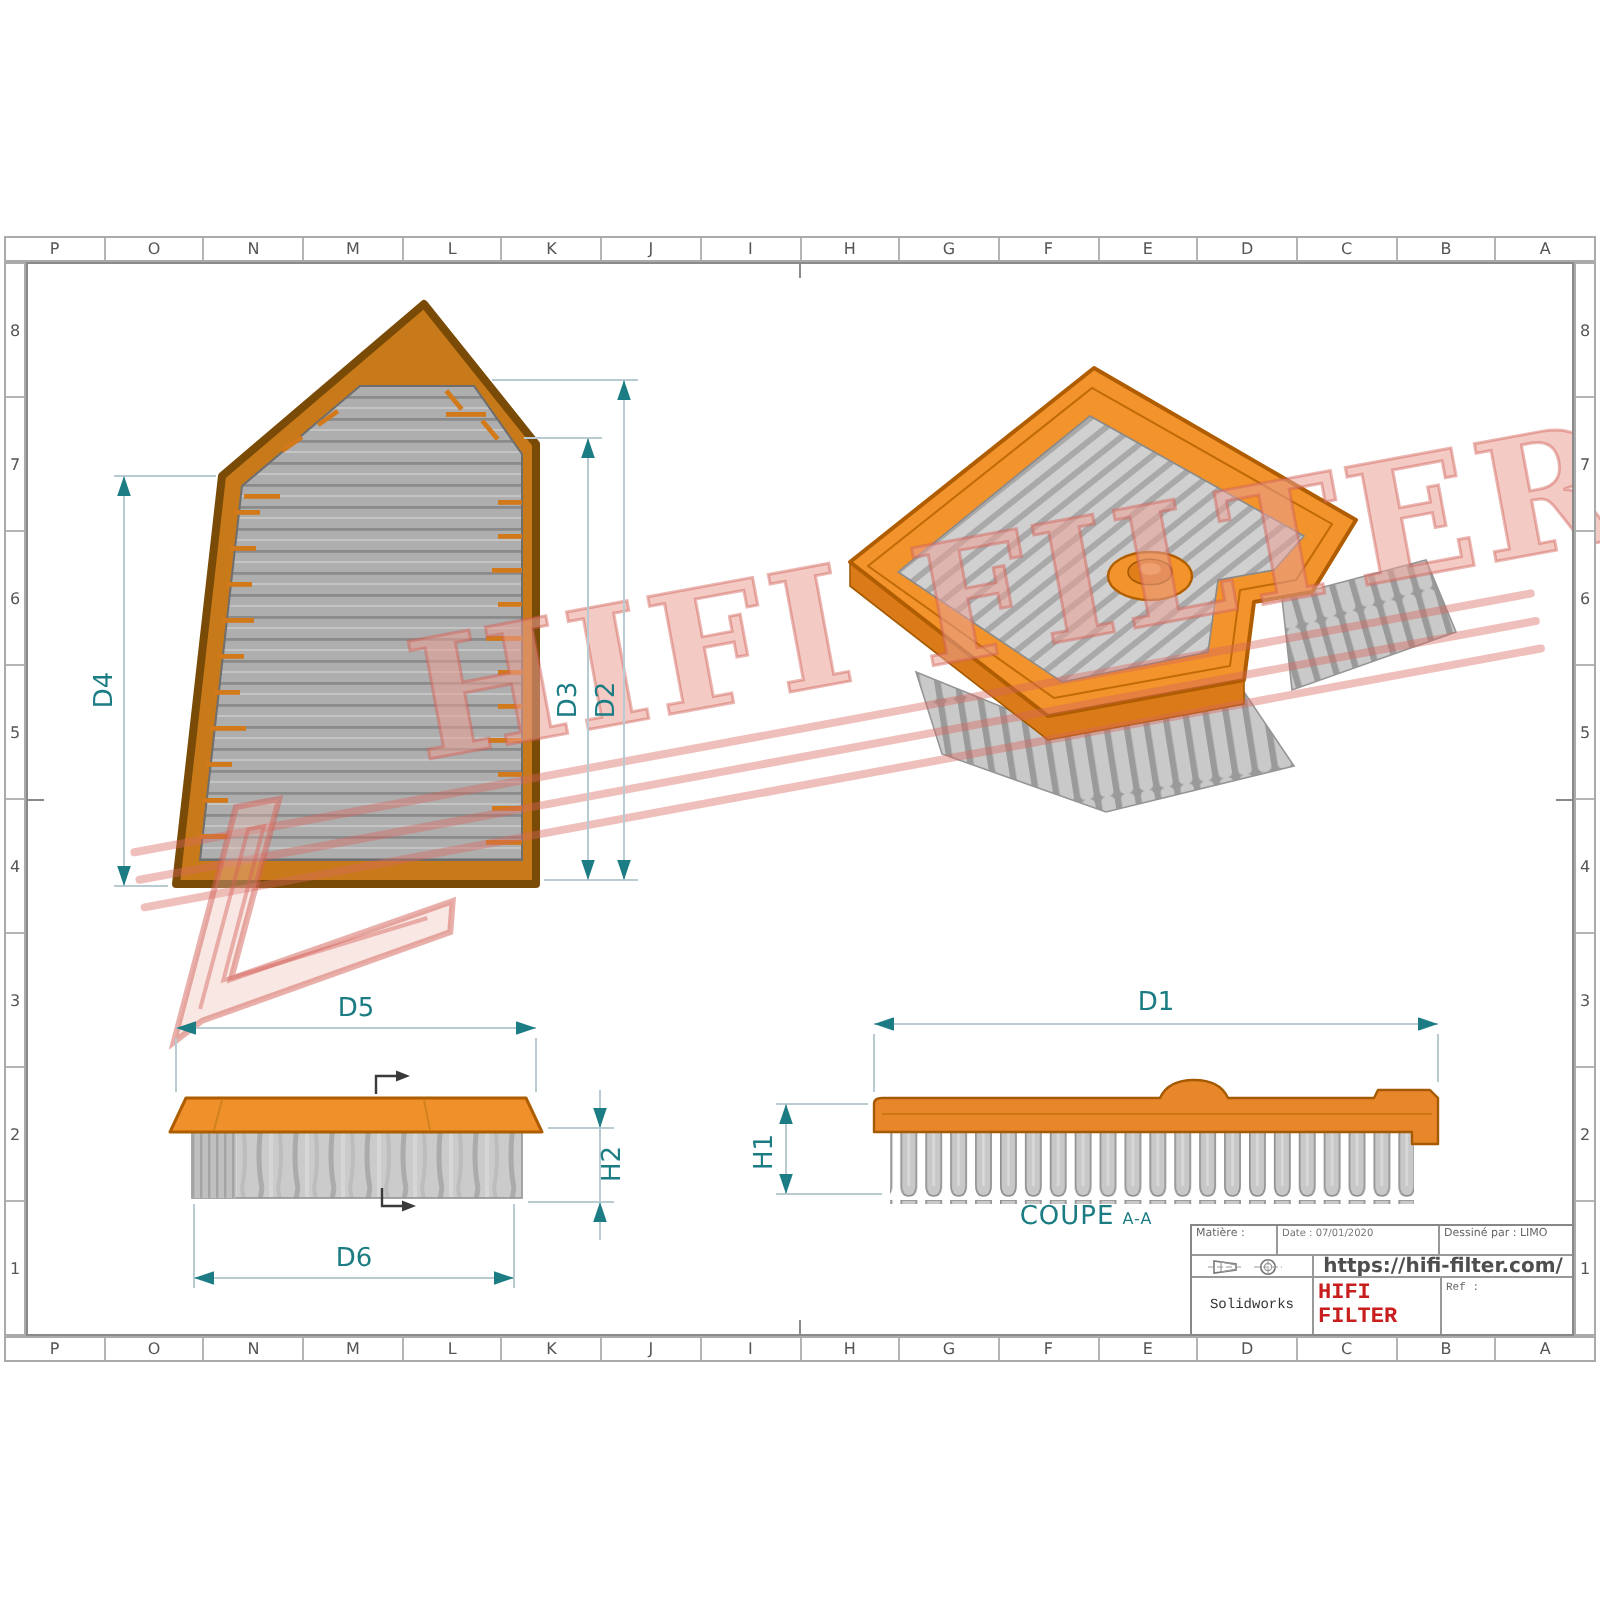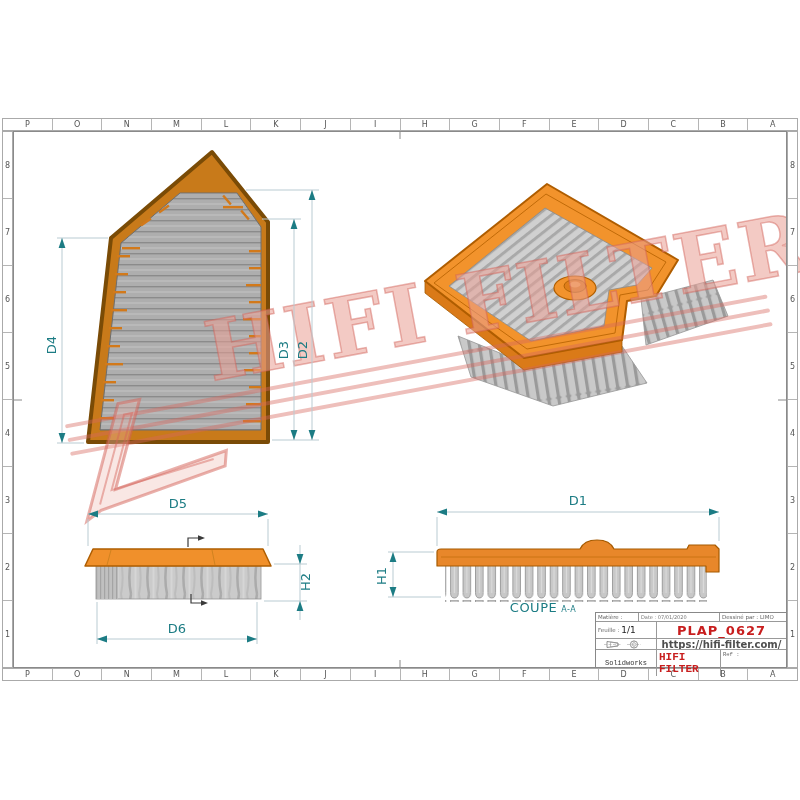--- a/index.html
+++ b/index.html
@@ -320,29 +320,20 @@
       <div class="tb-cell tb-c-matiere">
           <span class="tb-lbl">Matière :</span>
         </div>
       <div class="tb-cell tb-c-date">
           <span class="tb-date">Date : 07/01/2020</span>
         </div>
       <div class="tb-cell tb-c-dessine">
           <span class="tb-lbl">Dessiné par : LIMO</span>
         </div>
     </div>
-    <div class="tb-row tb-r2">
-      <div class="tb-cell tb-c-left tb-feuille">
-        <span class="tb-lbl">Feuille :</span>
-        <span class="tb-feuille-val">1/1</span>
-      </div>
-      <div class="tb-cell tb-c-wide">
-          <span class="tb-part">PLAP_0627</span>
-        </div>
-    </div>
     <div class="tb-row tb-r3">
       <div class="tb-cell tb-c-left tb-icon">
         <svg width="46" height="9" viewBox="0 0 46 9">
           <path d="M4,1.5 L15,3 L15,6 L4,7.5 Z" fill="none" stroke="#777" stroke-width="0.8"></path>
           <path d="M7.5,2 L15,3.4 L15,5.6 L7.5,7 Z" fill="none" stroke="#999" stroke-width="0.6"></path>
           <line x1="1" y1="4.5" x2="19" y2="4.5" stroke="#999" stroke-width="0.5" stroke-dasharray="3,1.5"></line>
           <circle cx="31" cy="4.5" r="3.6" fill="none" stroke="#777" stroke-width="0.8"></circle>
           <circle cx="31" cy="4.5" r="1.8" fill="none" stroke="#999" stroke-width="0.6"></circle>
           <line x1="24" y1="4.5" x2="38" y2="4.5" stroke="#999" stroke-width="0.5" stroke-dasharray="3,1.5"></line>
           <line x1="31" y1="0.5" x2="31" y2="8.5" stroke="#999" stroke-width="0.5" stroke-dasharray="3,1.5"></line>

